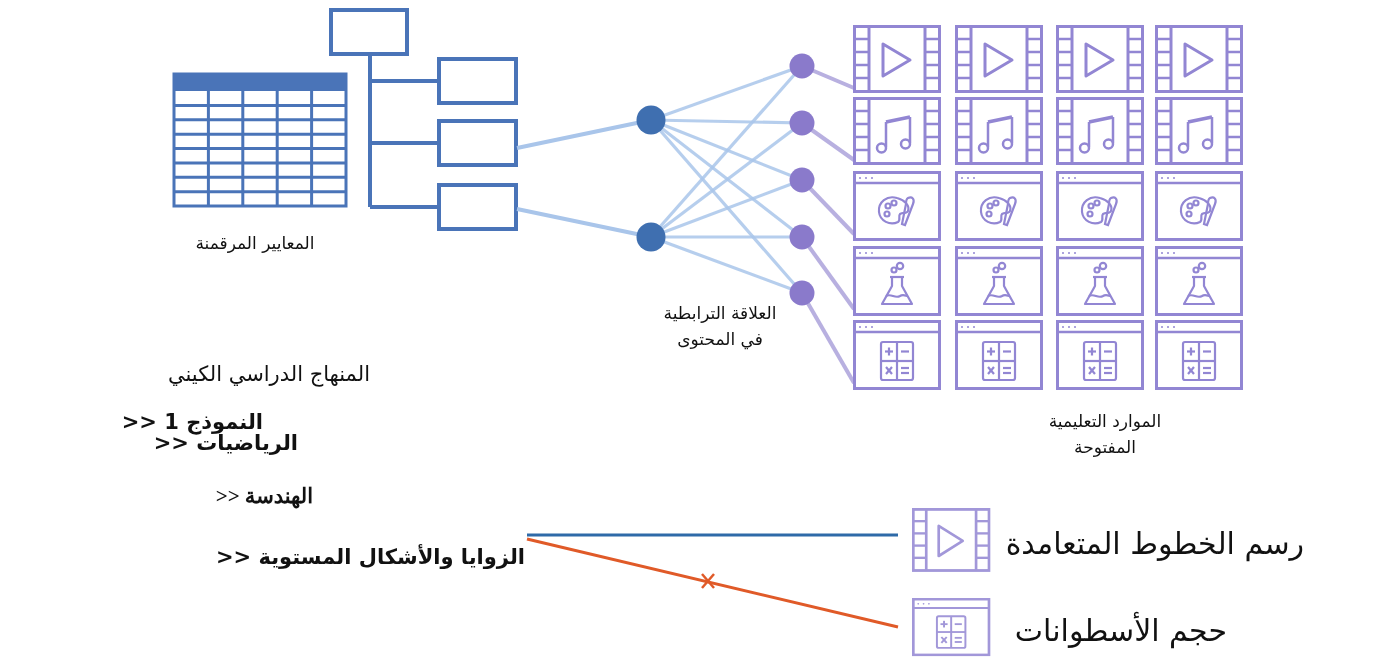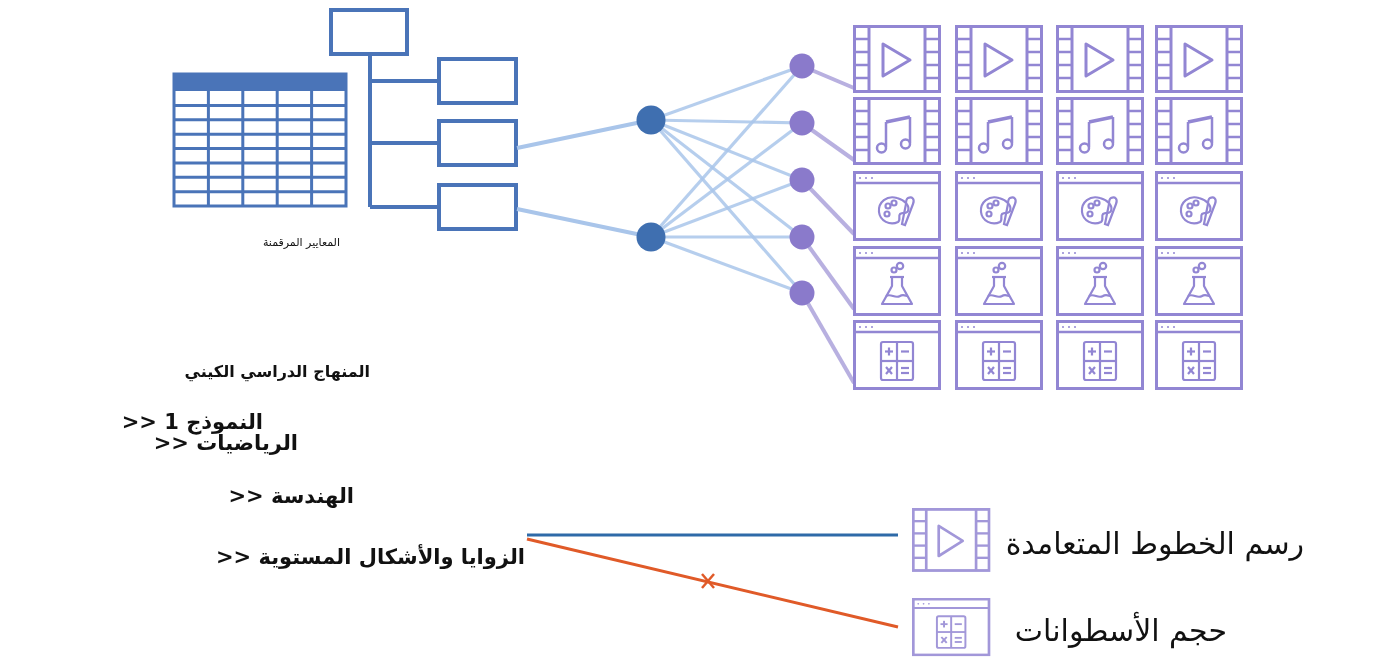--- a/index.html
+++ b/index.html
@@ -1,22 +1,22 @@
 <!DOCTYPE html>
 <html><head>
 <meta charset="utf-8">
 <style>
   html, body { margin: 0; padding: 0; background: #ffffff; }
   body { width: 1400px; height: 672px; position: relative; overflow: hidden;
          font-family: "DejaVu Sans", sans-serif; color: #111; }
   #stage { position: absolute; left: 0; top: 0; width: 1400px; height: 672px; }
   .lbl { position: absolute; direction: rtl; white-space: nowrap; color: #111;
          font-family: "DejaVu Sans", sans-serif; }
-  .lbl-sm { font-size: 11px; line-height: 26px; }
-  .lbl-title { font-size: 16px; font-weight: bold; }
+  .lbl-sm { font-size: 17px; line-height: 26px; text-align: center; }
+  .lbl-title { font-size: 21px; font-weight: normal; }
   .lbl-tree { font-size: 21px; font-weight: bold; margin-left: 20px; }
   .lbl-res { font-size: 30px; }
 </style>
 </head>
 <body>
 
 <svg id="stage" width="1400" height="672" viewBox="0 0 1400 672" xmlns="http://www.w3.org/2000/svg">
   <defs>
 
     <g id="film-frame">
@@ -187,25 +187,29 @@
       </g>
       <g transform="translate(912,598) scale(0.89,0.83)" opacity="0.85">
         <use href="#tile-math"></use>
       </g>
     </g>
 </svg>
 
 <div class="lbl lbl-sm" style="left:170px; top:230px; width:170px;">المعايير المرقمنة</div>
 
 <div class="lbl lbl-sm" style="left:620px; top:300px; width:200px;">
+  <div>العلاقة الترابطية</div>
+  <div>في المحتوى</div>
 </div>
 
 <div class="lbl lbl-sm" style="left:1005px; top:408px; width:200px;">
+  <div>الموارد التعليمية</div>
+  <div>المفتوحة</div>
 </div>
 
 <div class="lbl lbl-title" style="right:1030px; top:362px;">المنهاج الدراسي الكيني</div>
 <div class="lbl lbl-tree" style="right:1137px; top:410px;">النموذج 1 &lt;&lt;</div>
 <div class="lbl lbl-tree" style="right:1102px; top:431px;">الرياضيات &lt;&lt;</div>
-<div class="lbl lbl-tree" style="right:1046px; top:484px;">الهندسة &lt;&lt;</div>
+<div class="lbl lbl-tree" style="right:1087px; top:484px;font-family:Liberation Serif, serif;">الهندسة &lt;&lt;</div>
 <div class="lbl lbl-tree" style="right:875px; top:545px;">الزوايا والأشكال المستوية &lt;&lt;</div>
 
 <div class="lbl lbl-res" style="right:96px; top:526px;">رسم الخطوط المتعامدة</div>
 <div class="lbl lbl-res" style="right:173px; top:613px;">حجم الأسطوانات</div>
 
 </body></html>

